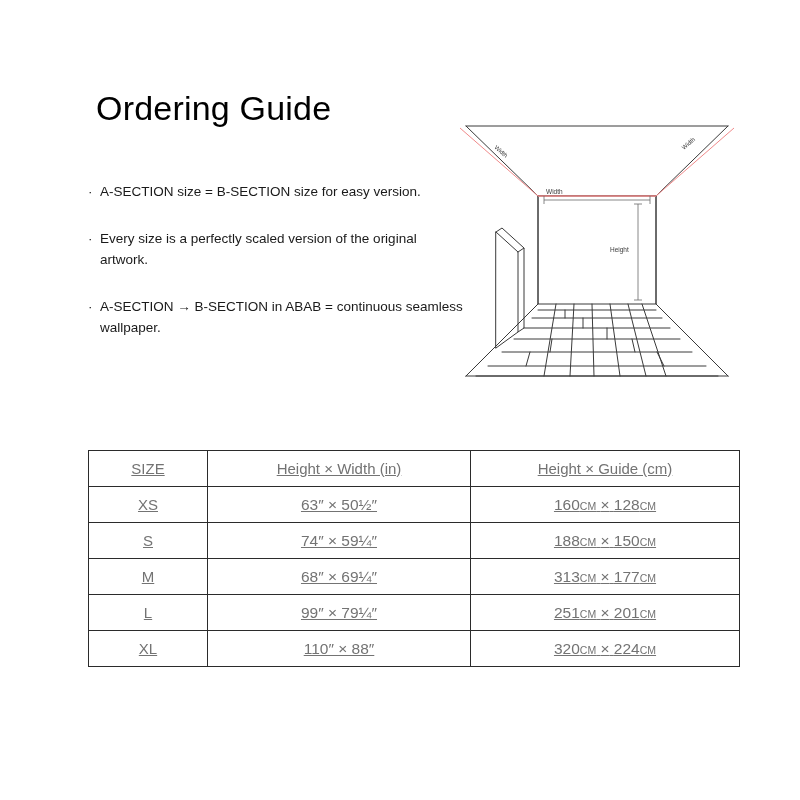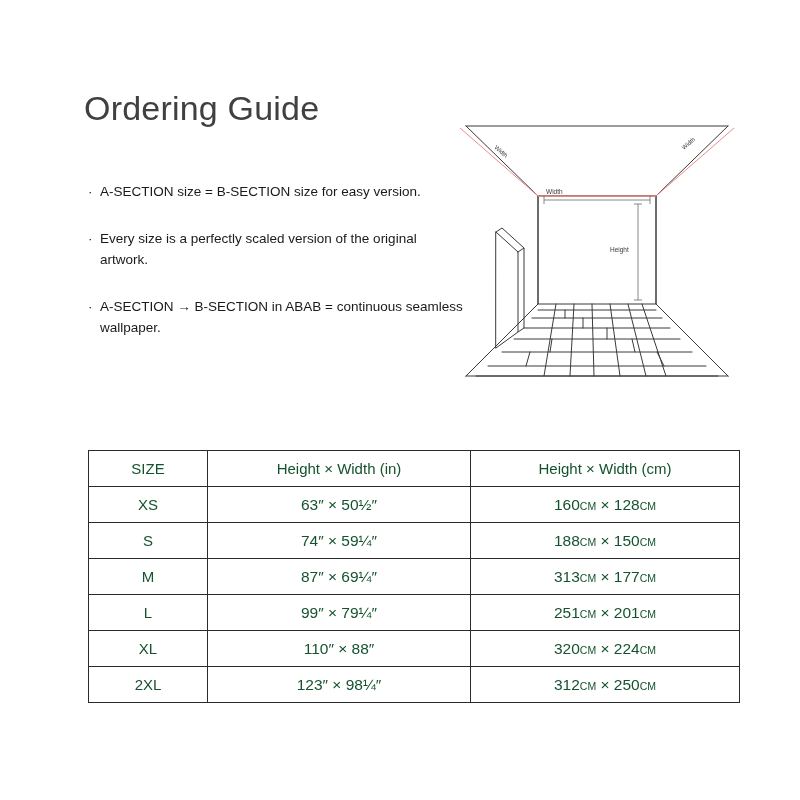--- a/index.html
+++ b/index.html
@@ -18,26 +18,26 @@
 
   .page {
     position: relative;
     width: 800px;
     height: 800px;
   }
 
   
   .title {
     position: absolute;
-    left: 84px;
+    left: 96px;
     top: 88px;
     font-size: 34px;
     font-weight: 400;
     letter-spacing: 0.2px;
-    color: #404040;
+    color: #000000;
     line-height: 1.2;
   }
 
   
   .bullets {
     position: absolute;
     left: 88px;
     top: 182px;
     width: 380px;
   }
@@ -79,24 +79,25 @@
     top: 450px;
     width: 624px;
     border-collapse: collapse;
     table-layout: fixed;
   }
   .size-table th,
   .size-table td {
     border: 1px solid #2b2b2b;
     text-align: center;
     font-weight: 400;
-    color: #14532d;
+    color: #737373;
     height: 35px;
     padding: 0 4px;
     white-space: nowrap;
+    text-decoration: underline;
   }
   .size-table th {
     font-size: 15px;
   }
   .size-table td {
     font-size: 15.5px;
   }
   .col-size { width: 110px; }
   .col-in   { width: 254px; }
   .col-cm   { width: 260px; }
@@ -202,50 +203,45 @@
       <text x="94" y="90" font-family="Liberation Sans, sans-serif" font-size="6.5" fill="#3a3a3a">Width</text>
       <text x="158" y="148" font-family="Liberation Sans, sans-serif" font-size="6.5" fill="#3a3a3a">Height</text>
     </svg>
   </div>
 
   <table class="size-table">
     <thead>
       <tr>
         <th class="col-size">SIZE</th>
         <th class="col-in">Height × Width (in)</th>
-        <th class="col-cm">Height × Width (cm)</th>
+        <th class="col-cm">Height × Guide (cm)</th>
       </tr>
     </thead>
     <tbody>
       <tr>
         <td class="cell-size">XS</td>
         <td>63″ × 50½″</td>
         <td><span>160</span><span class="unit">CM</span> <span>×</span> <span>128</span><span class="unit">CM</span></td>
       </tr>
       <tr>
         <td class="cell-size">S</td>
         <td>74″ × 59¼″</td>
         <td><span>188</span><span class="unit">CM</span> <span>×</span> <span>150</span><span class="unit">CM</span></td>
       </tr>
       <tr>
         <td class="cell-size">M</td>
-        <td>87″ × 69¼″</td>
+        <td>68″ × 69¼″</td>
         <td><span>313</span><span class="unit">CM</span> <span>×</span> <span>177</span><span class="unit">CM</span></td>
       </tr>
       <tr>
         <td class="cell-size">L</td>
         <td>99″ × 79¼″</td>
         <td><span>251</span><span class="unit">CM</span> <span>×</span> <span>201</span><span class="unit">CM</span></td>
       </tr>
       <tr>
         <td class="cell-size">XL</td>
         <td>110″ × 88″</td>
         <td><span>320</span><span class="unit">CM</span> <span>×</span> <span>224</span><span class="unit">CM</span></td>
       </tr>
-      <tr>
-        <td class="cell-size">2XL</td>
-        <td>123″ × 98¼″</td>
-        <td><span>312</span><span class="unit">CM</span> <span>×</span> <span>250</span><span class="unit">CM</span></td>
-      </tr>
     </tbody>
   </table>
 
 </div>
 
 </body></html>

